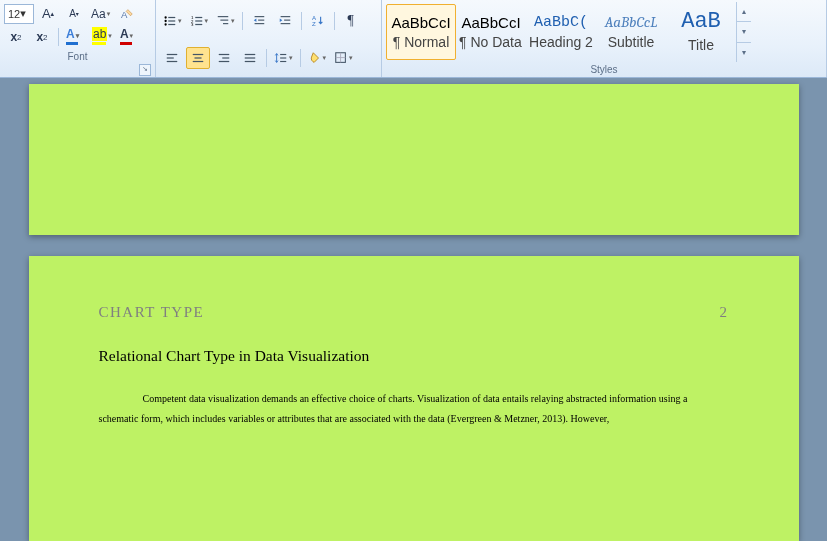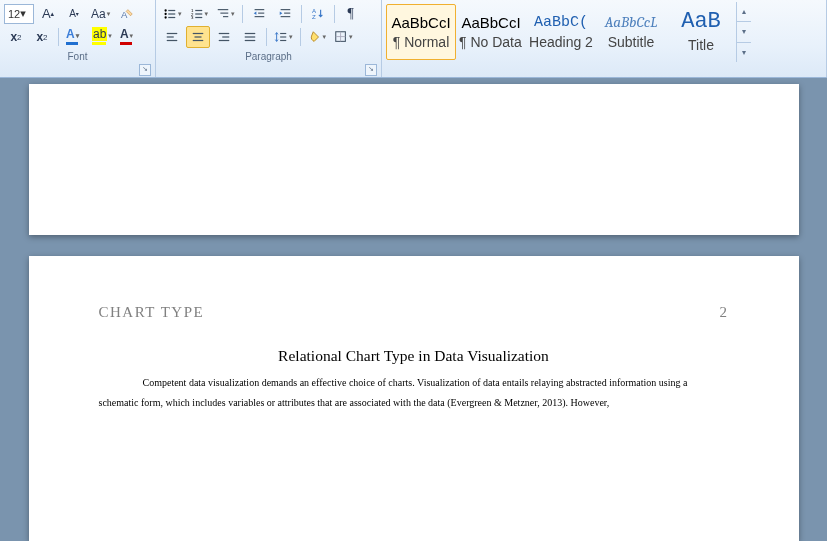--- a/index.html
+++ b/index.html
@@ -110,21 +110,21 @@
   height: calc(541px - 78px);
   background: #7a94ae;
   overflow: hidden;
   position: relative;
   display: flex;
   flex-direction: column;
   align-items: center;
 }
 .page {
   width: 770px;
-  background: #ffffff;
+  background: #bef264;
   box-shadow: 0 2px 6px rgba(0,0,0,.35);
   margin: 0 auto;
 }
 .page.first { height: 160px; margin-top: 6px; }
 .page-gap { height: 22px; }
 .page.second {
   height: 300px;
   padding: 48px 70px 0 70px;
   box-sizing: border-box;
   font-family: "Times New Roman", Georgia, serif;
@@ -132,23 +132,23 @@
 }
 .running-head {
   display: flex; justify-content: space-between;
   color: #808080;
   font-size: 15px;
   letter-spacing: 1.5px;
   margin-bottom: 26px;
   font-family: "Times New Roman", serif;
 }
 .doc-title {
-  text-align: center;
+  text-align: left;
   font-size: 15.5px;
-  margin-bottom: 8px;
+  margin-bottom: 24px;
 }
 .body-text {
   font-size: 10px;
   line-height: 2.05;
   text-indent: 44px;
 }
 
 
 .btn svg { width: 14px; height: 14px; }
 </style>
@@ -305,24 +305,20 @@
         <span class="btn">
             <svg viewBox="0 0 16 16">
               <rect x="2" y="2" width="11" height="11" fill="none" stroke="#456" stroke-width="1.2"></rect>
               <line x1="2" y1="7.5" x2="13" y2="7.5" stroke="#aab" stroke-width="1"></line>
               <line x1="7.5" y1="2" x2="7.5" y2="13" stroke="#aab" stroke-width="1"></line>
             </svg>
             <span class="dd">▾</span>
           </span>
       </div>
     </div>
-    <div class="group-label">
-      <span>Paragraph</span>
-      <span class="launcher">↘</span>
-    </div>
   </div>
 
   <div class="group" style="flex:1">
     <div style="display:flex; align-items:stretch;">
       <div class="styles-gallery">
         <div class="style-item selected">
           <div class="style-sample">AaBbCcI</div>
           <div class="style-name">¶ Normal</div>
         </div>
         <div class="style-item">
@@ -340,20 +336,24 @@
         <div class="style-item">
           <div class="style-sample blue big">AaB</div>
           <div class="style-name">Title</div>
         </div>
       </div>
       <div class="gallery-expand">
         <div>▴</div>
         <div>▾</div>
         <div>▾</div>
       </div>
+    </div>
+    <div class="group-label">
+      <span>Styles</span>
+      <span class="launcher">↘</span>
     </div>
   </div>
 </div>
 
 <div class="doc-area">
   <div class="page first"></div>
   <div class="page-gap"></div>
   <div class="page second">
     <div class="running-head">
       <span>CHART TYPE</span>

